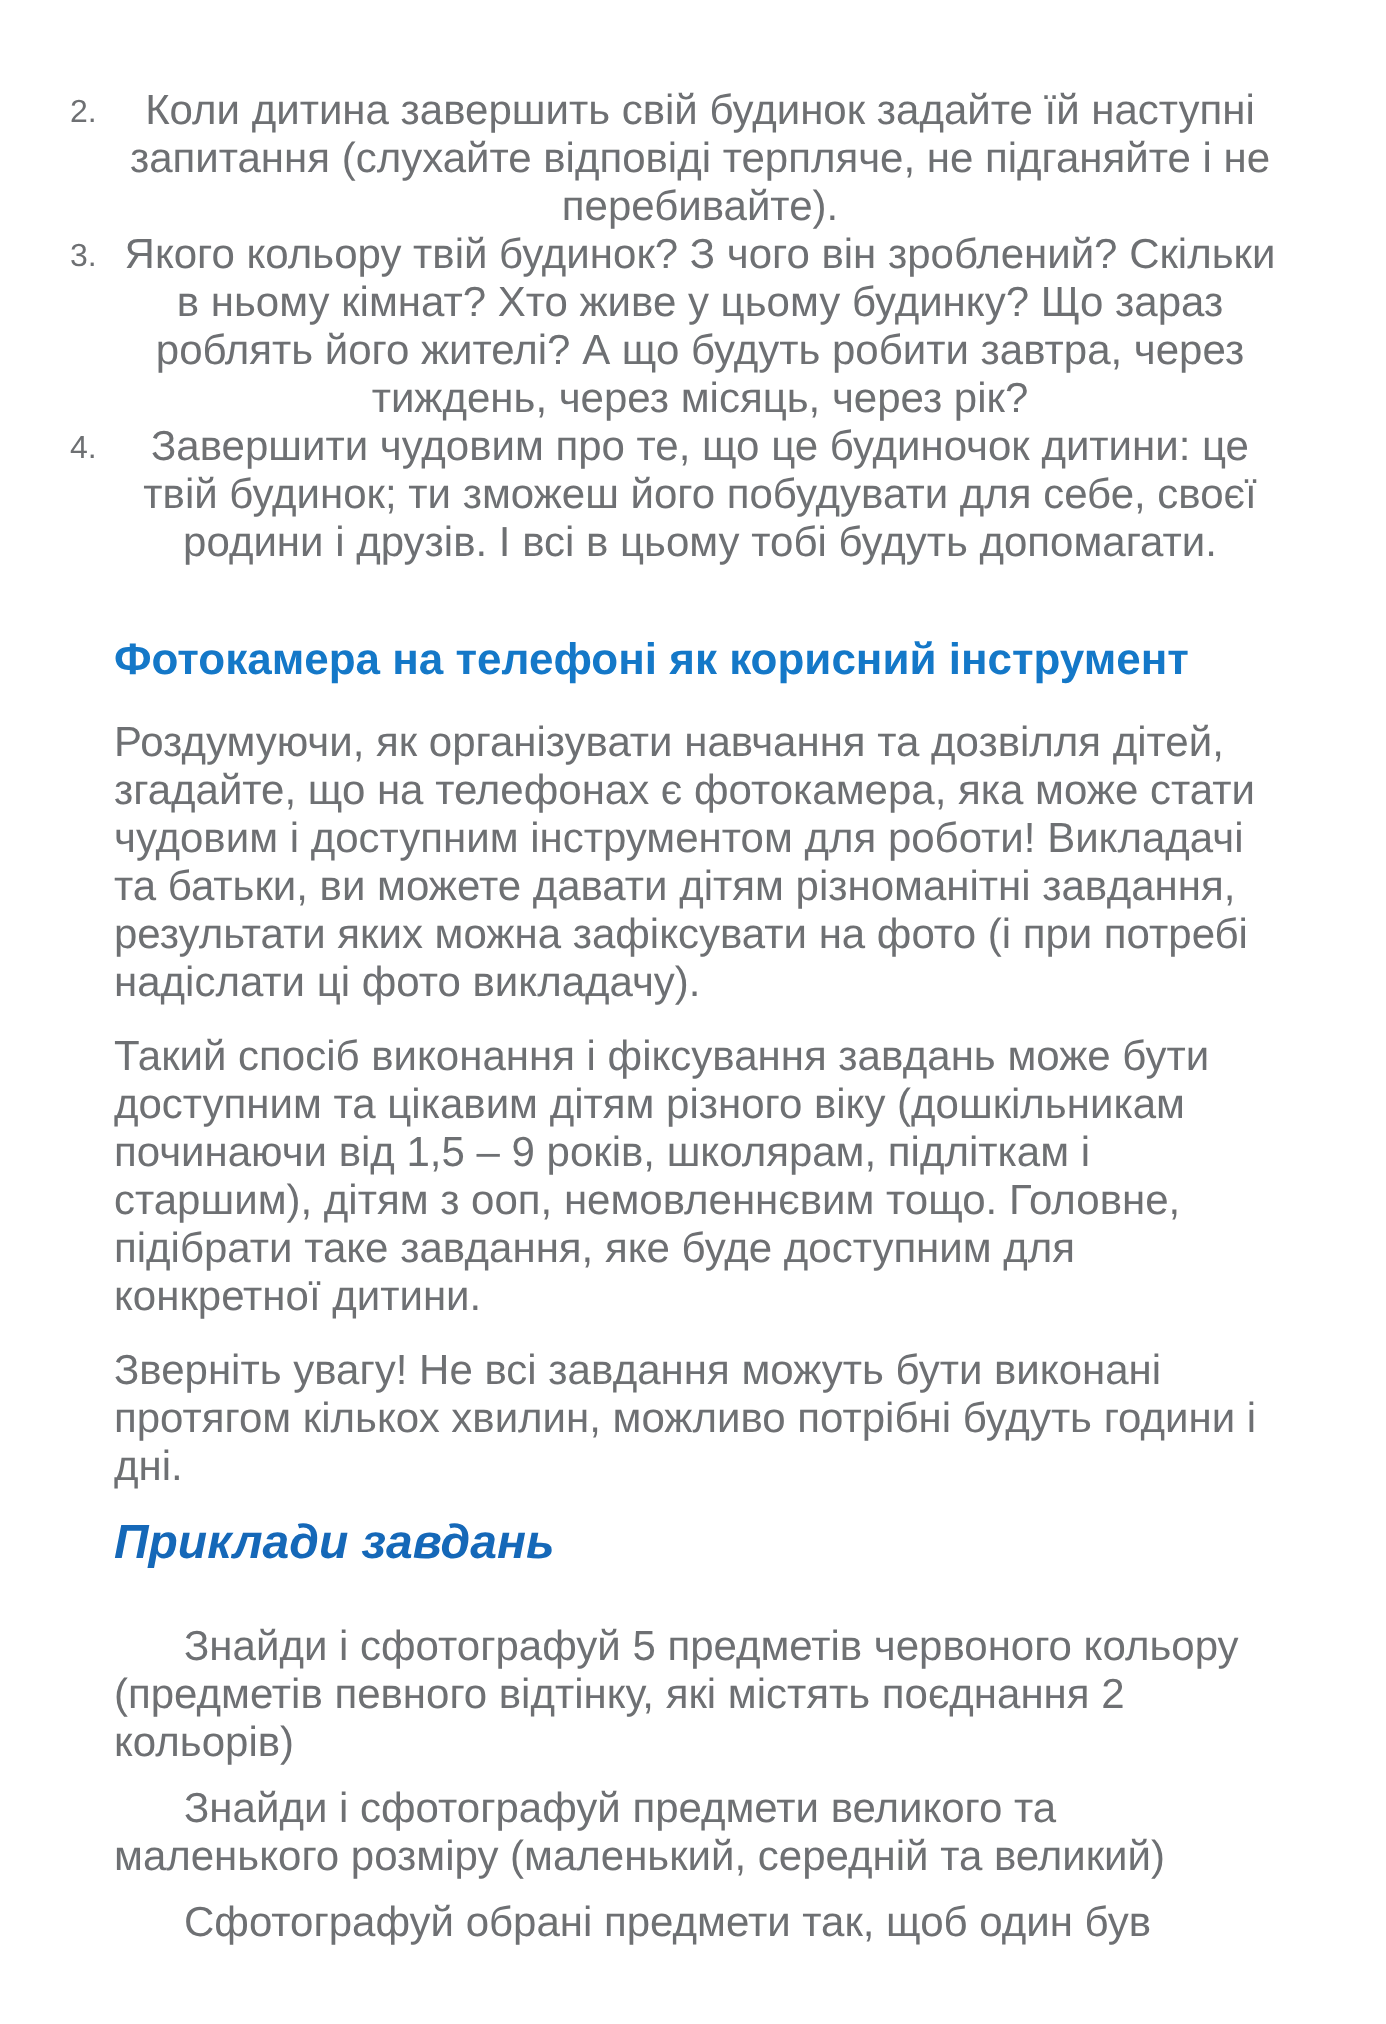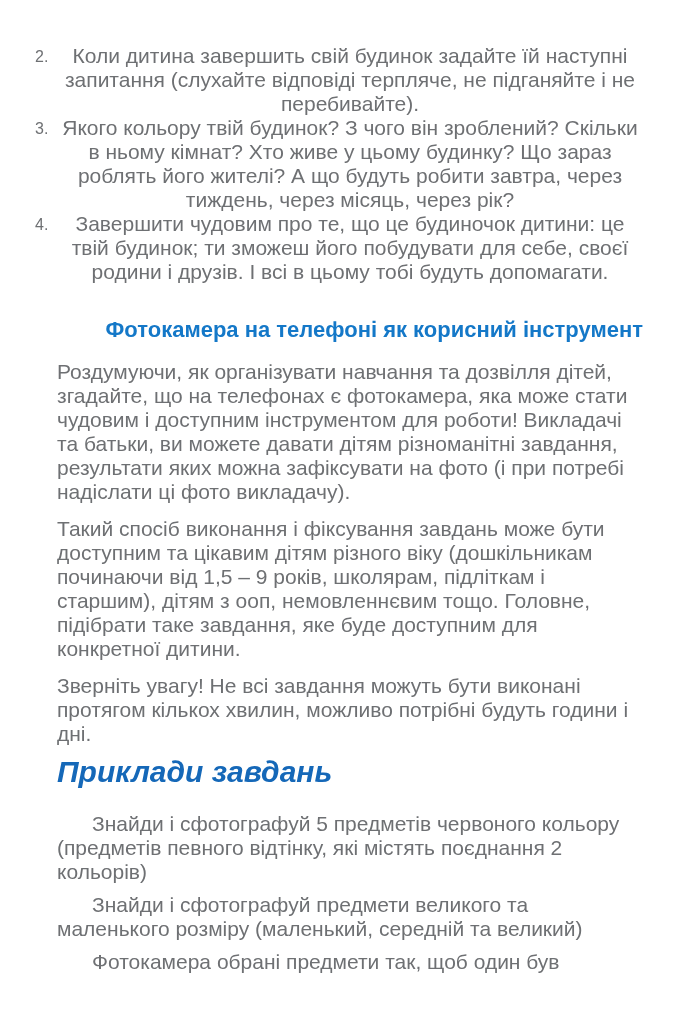--- a/index.html
+++ b/index.html
@@ -32,27 +32,27 @@
     font-size: 16px;
     line-height: 24px;
     padding-top: 1px;
   }
   .li-text { flex: 1; text-align: center; }
   .heading {
     margin: 33px 0 17px 0;
     font-size: 22px;
     line-height: 26px;
     font-weight: bold;
-    text-align: right;
+    text-align: left;
     color: var(--heading-color, #1478c8);
   }
   .body-par { margin: 0 0 13px 0; }
   .subheading {
     margin: 2px 0 27px 0;
-    font-size: 30px;
+    font-size: 24px;
     line-height: 26px;
     font-weight: bold;
     font-style: italic;
     color: var(--subheading-color, #1568b8);
   }
   .example {
     margin: 0 0 9px 0;
     text-indent: 35px;
   }
 </style>
@@ -79,15 +79,15 @@
   <h1 class="heading">Фотокамера на телефоні як корисний інструмент</h1>
 
   <p class="body-par">Роздумуючи, як організувати навчання та дозвілля дітей, згадайте, що на телефонах є фотокамера, яка може стати чудовим і доступним інструментом для роботи! Викладачі та батьки, ви можете давати дітям різноманітні завдання, результати яких можна зафіксувати на фото (і при потребі надіслати ці фото викладачу).</p>
   <p class="body-par">Такий спосіб виконання і фіксування завдань може бути доступним та цікавим дітям різного віку (дошкільникам починаючи від 1,5 – 9 років, школярам, підліткам і старшим), дітям з ооп, немовленнєвим тощо. Головне, підібрати таке завдання, яке буде доступним для конкретної дитини.</p>
   <p class="body-par">Зверніть увагу! Не всі завдання можуть бути виконані протягом кількох хвилин, можливо потрібні будуть години і дні.</p>
 
   <h2 class="subheading">Приклади завдань</h2>
 
   <p class="example">Знайди і сфотографуй 5 предметів червоного кольору (предметів певного відтінку, які містять поєднання 2 кольорів)</p>
   <p class="example">Знайди і сфотографуй предмети великого та маленького розміру (маленький, середній та великий)</p>
-  <p class="example">Фотокамера обрані предмети так, щоб один був</p>
+  <p class="example">Сфотографуй обрані предмети так, щоб один був</p>
 
 </div>
 
 </body></html>

